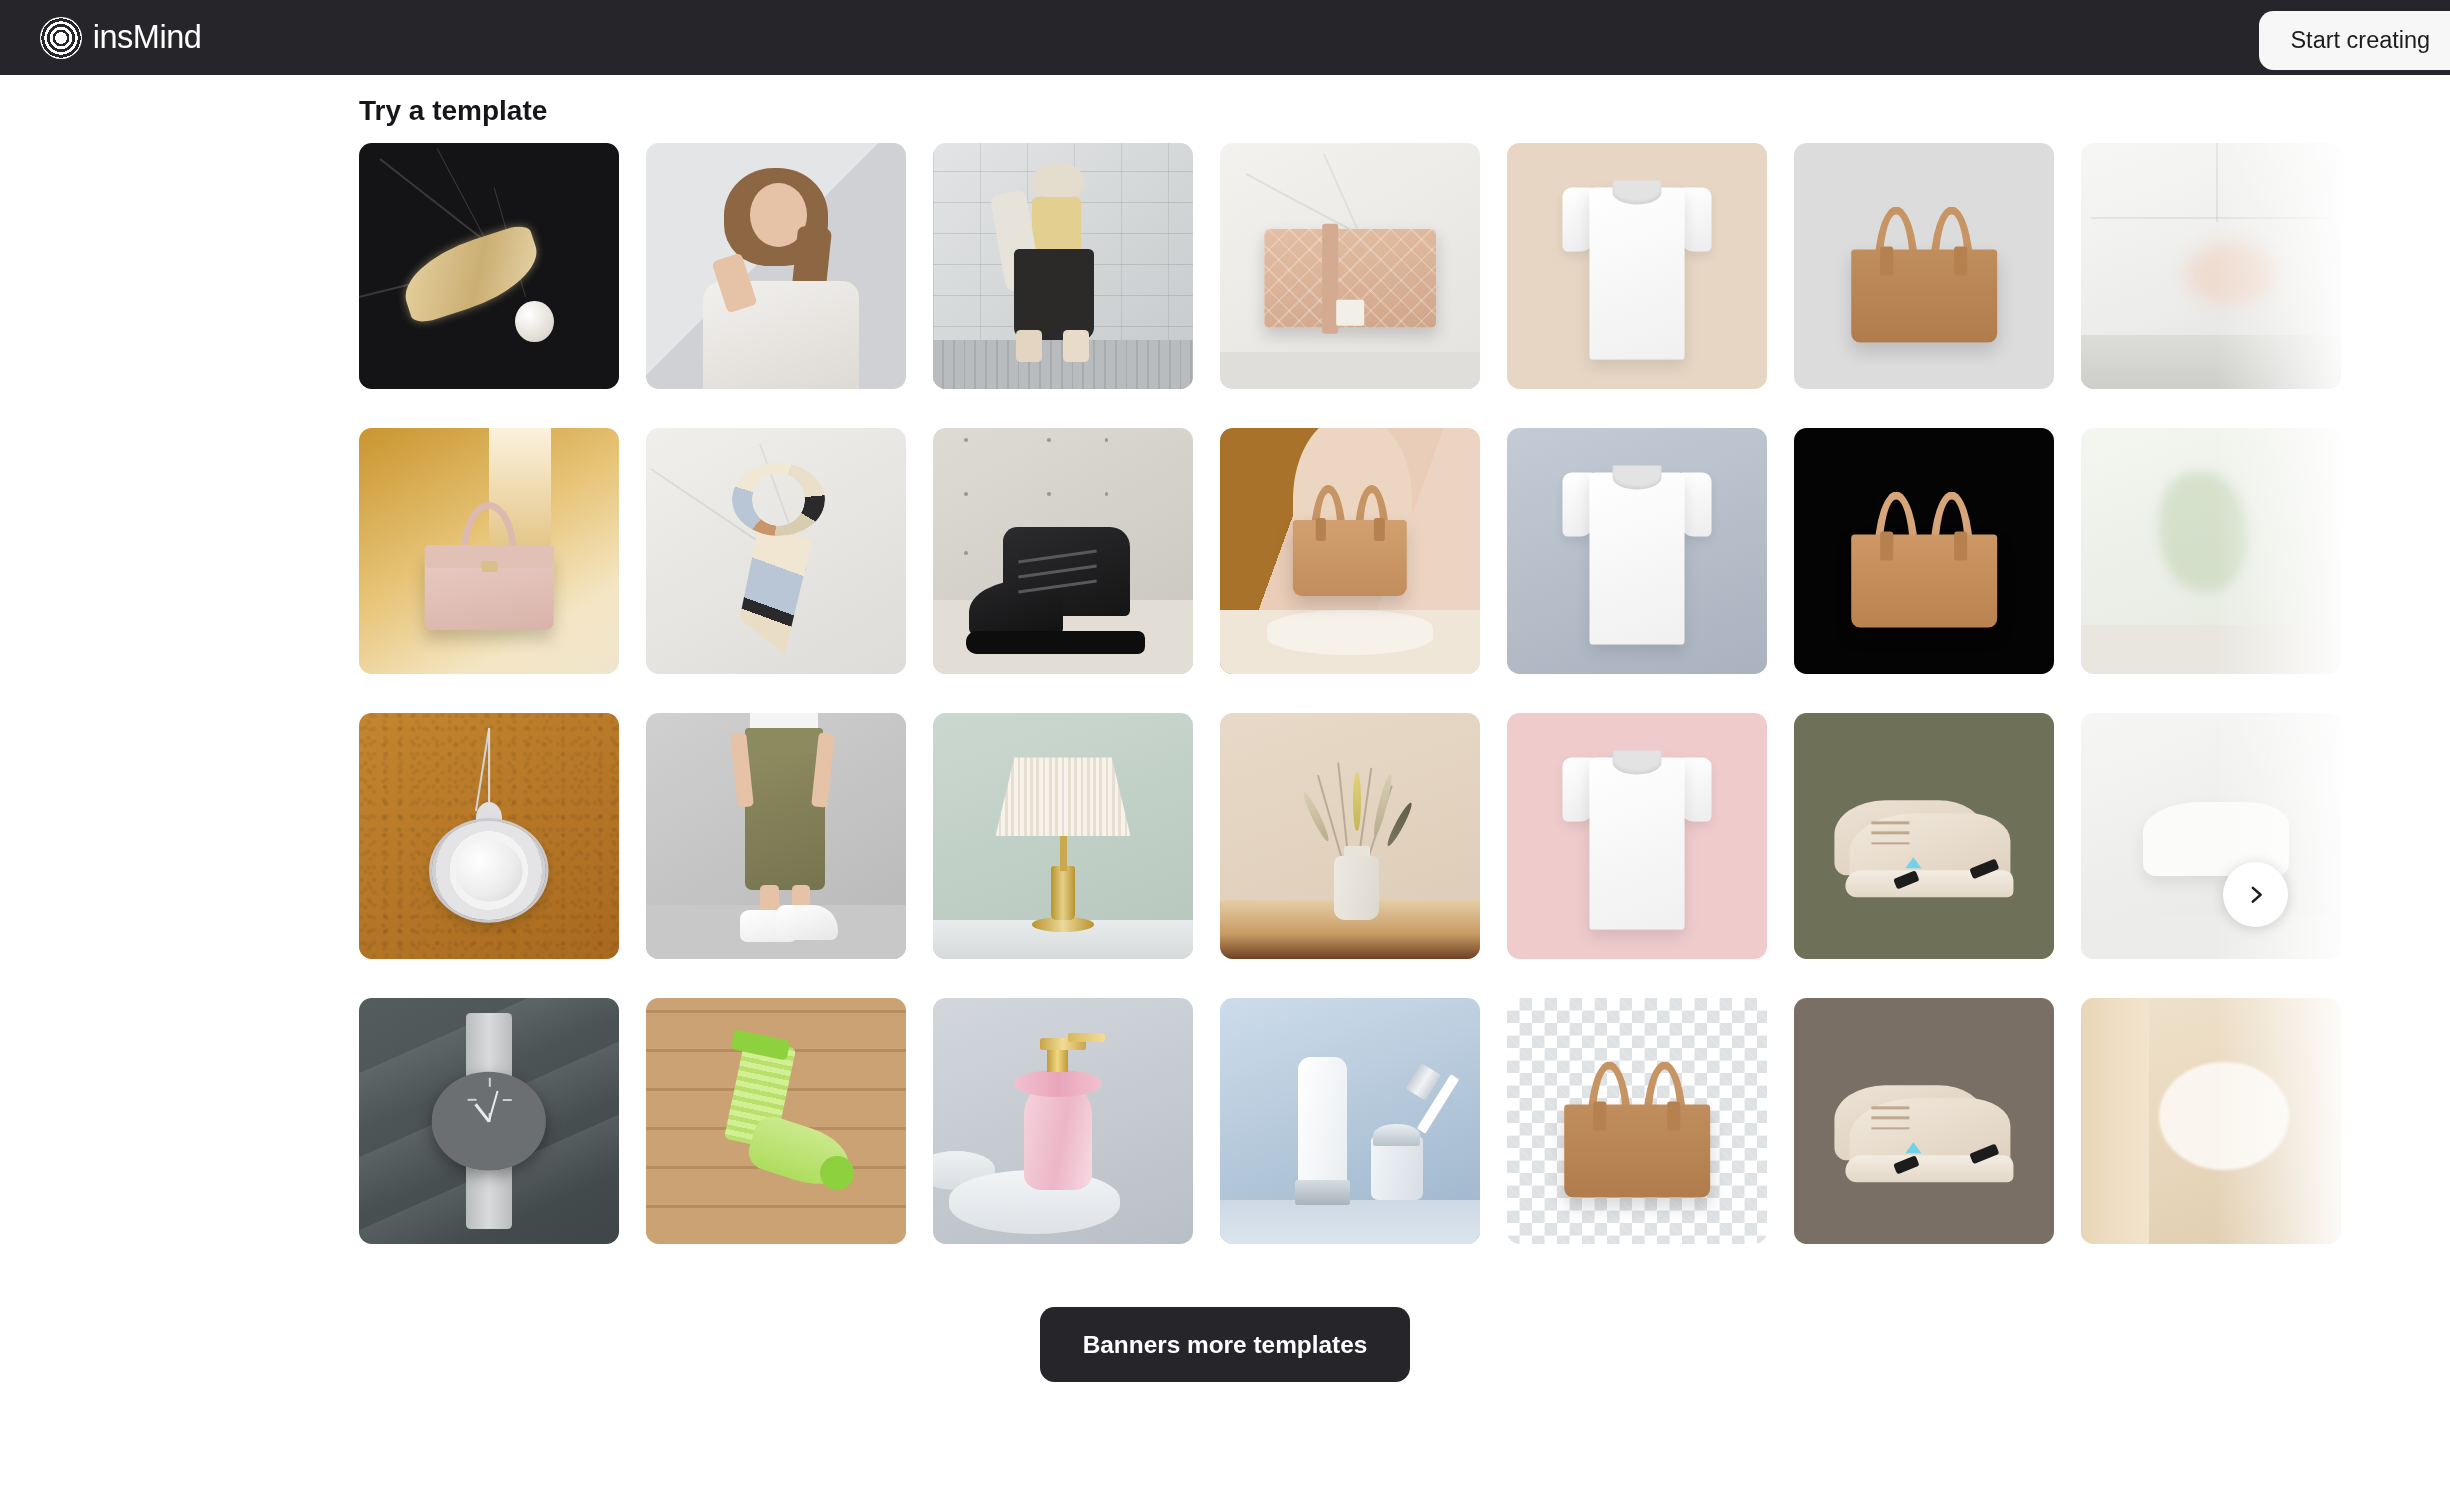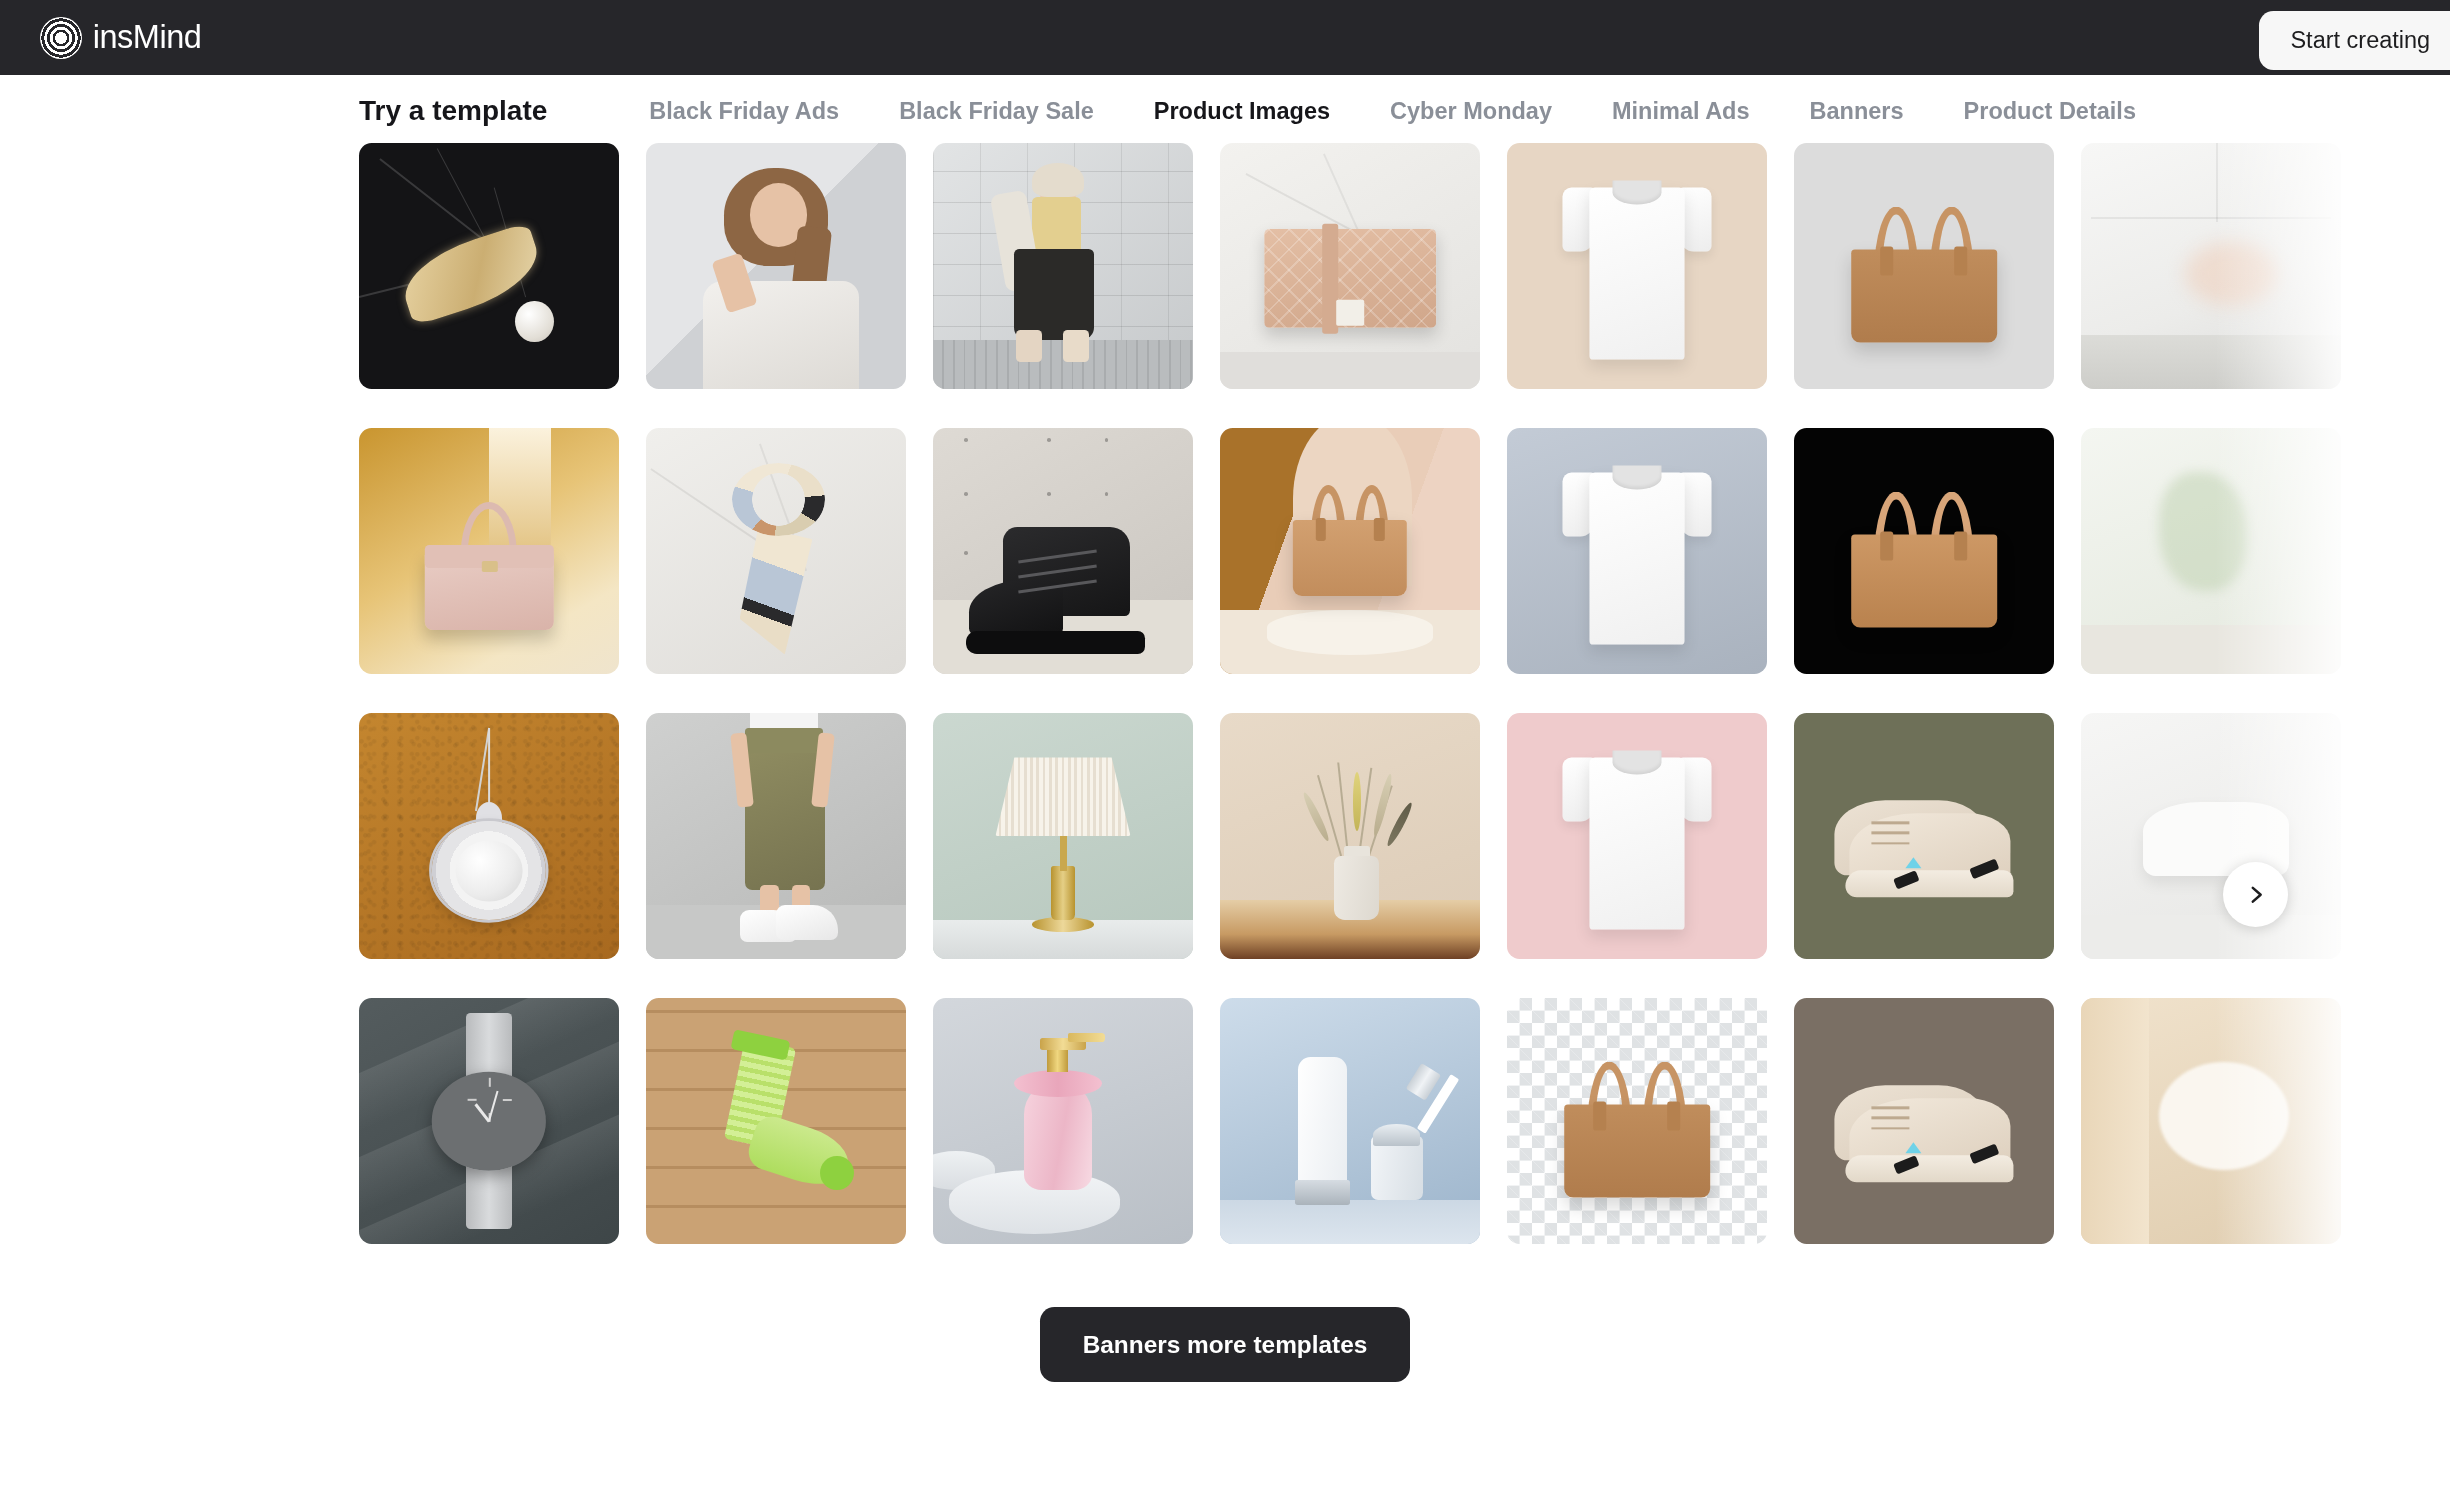--- a/index.html
+++ b/index.html
@@ -556,29 +556,20 @@
     <div class="logo-mark"></div>
     <span class="brand-name">insMind</span>
   </div>
 
 
   <button class="cta-start">Start creating</button>
 </div>
 
 <div class="tabbar">
   <div class="section-title">Try a template</div>
-  <div class="tabs">
-    <div class="tab">Black Friday Ads</div>
-    <div class="tab">Black Friday Sale</div>
-    <div class="tab active">Product Images</div>
-    <div class="tab">Cyber Monday</div>
-    <div class="tab">Minimal Ads</div>
-    <div class="tab">Banners</div>
-    <div class="tab">Product Details</div>
-  </div>
 </div>
 
 <div class="carousel">
   <div class="grid">
 
     <div class="cell">
       <div class="card bg-marble-dark">
         <div class="scene">
           <div class="marble-vein" style="left:8%;top:6%;width:50%;height:1.8px;transform:rotate(38deg)"></div>
           <div class="marble-vein" style="left:30%;top:2%;width:60%;height:1.4px;transform:rotate(62deg)"></div>

